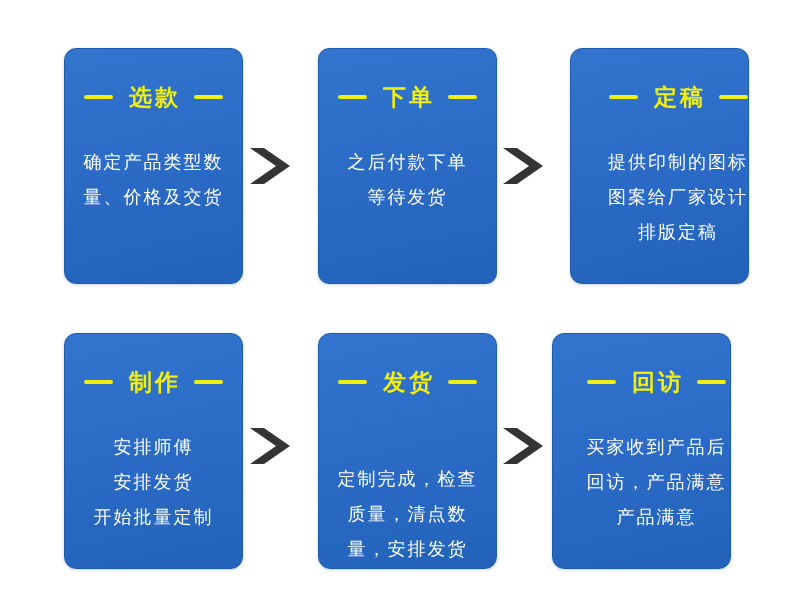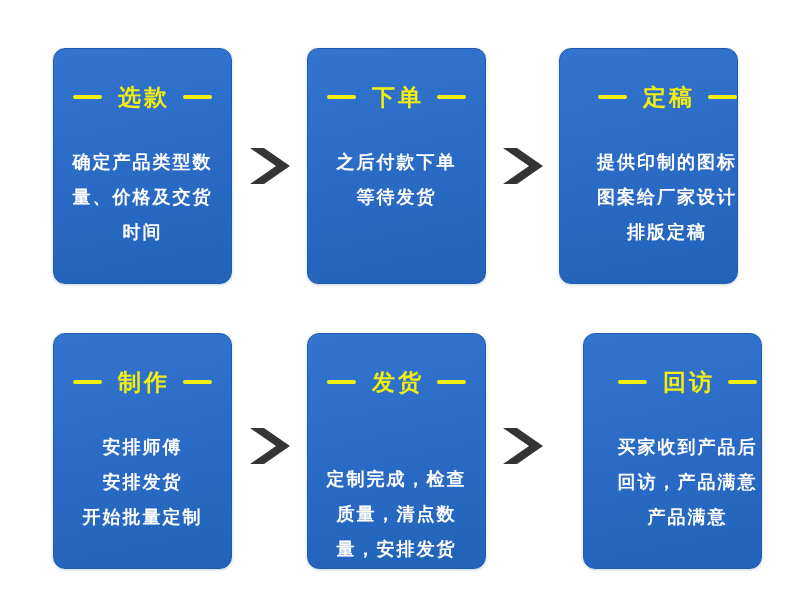--- a/index.html
+++ b/index.html
@@ -24,27 +24,28 @@
     height: 236px;
     box-sizing: border-box;
     border-radius: 12px;
     background: linear-gradient(168deg, var(--card_top) 0%, var(--card_mid) 55%, var(--card_bottom) 100%);
     border: 1px solid var(--card_border);
     box-shadow: 0 1px 3px rgba(25, 75, 150, 0.25);
     display: flex;
     flex-direction: column;
     align-items: center;
     padding-top: 33px;
+    margin-left: 11px;
   }
   .c1 { left: 53px;  top: 48px; }
   .c2 { left: 307px; top: 48px; border-radius: 11px; }
   .c3 { left: 559px; top: 48px; align-items: flex-end; }
   .c4 { left: 53px;  top: 333px; }
   .c5 { left: 307px; top: 333px; gap: 32px; }
-  .c6 { left: 583px; top: 333px; padding-left: 30px; }
+  .c6 { left: 541px; top: 333px; padding-left: 30px; }
 
   .title-row {
     display: flex;
     align-items: center;
     justify-content: center;
     gap: 13px;
     height: 30px;
   }
   .dash {
     width: 29px;
@@ -60,21 +61,21 @@
     letter-spacing: 3px;
     text-indent: 3px;
     white-space: nowrap;
     line-height: 30px;
   }
   .body {
     margin-top: 33px;
     text-align: center;
     color: var(--body_text);
     font-size: 18px;
-    font-weight: bold;
+    font-weight: normal;
     letter-spacing: 2px;
     line-height: 35px;
     white-space: nowrap;
   }
   .arrow {
     position: absolute;
     width: 40px;
     height: 36px;
   }
   .a1 { left: 250px; top: 148px; }
@@ -90,21 +91,20 @@
 
   <div class="card c1">
     <div class="title-row">
       <span class="dash"></span>
       <span class="title">选款</span>
       <span class="dash"></span>
     </div>
     <div class="body">
       <div>确定产品类型数</div>
       <div>量、价格及交货</div>
-      <div>时间</div>
     </div>
   </div>
 
   <div class="card c2">
     <div class="title-row">
       <span class="dash"></span>
       <span class="title">下单</span>
       <span class="dash"></span>
     </div>
     <div class="body">

